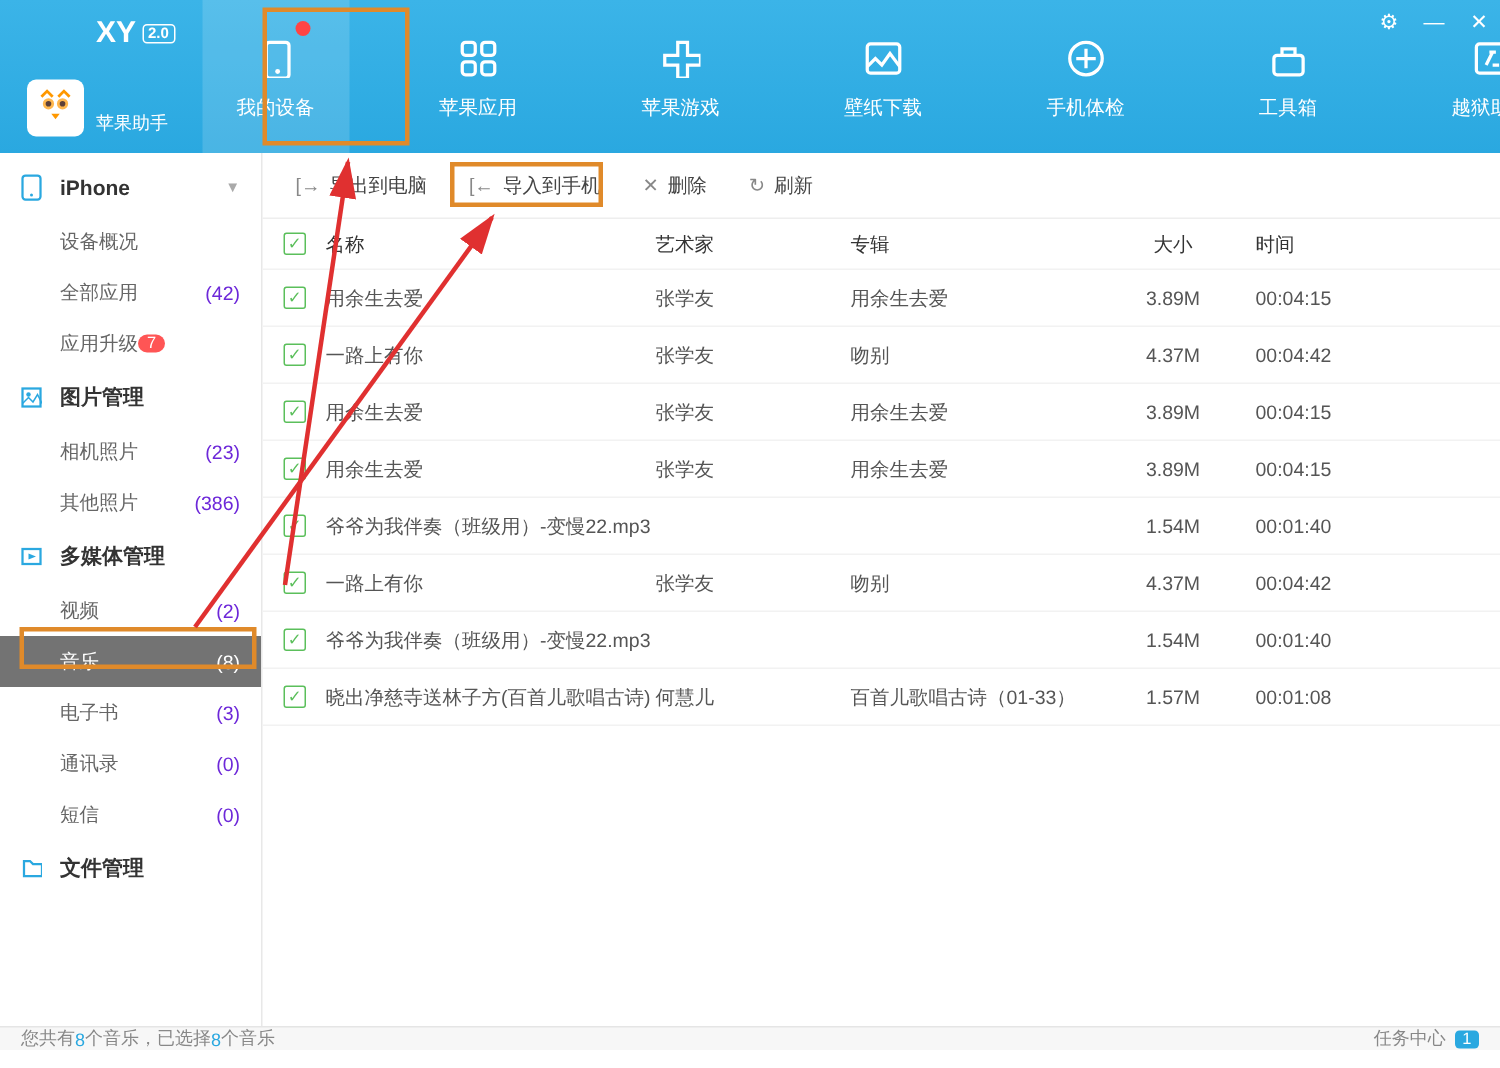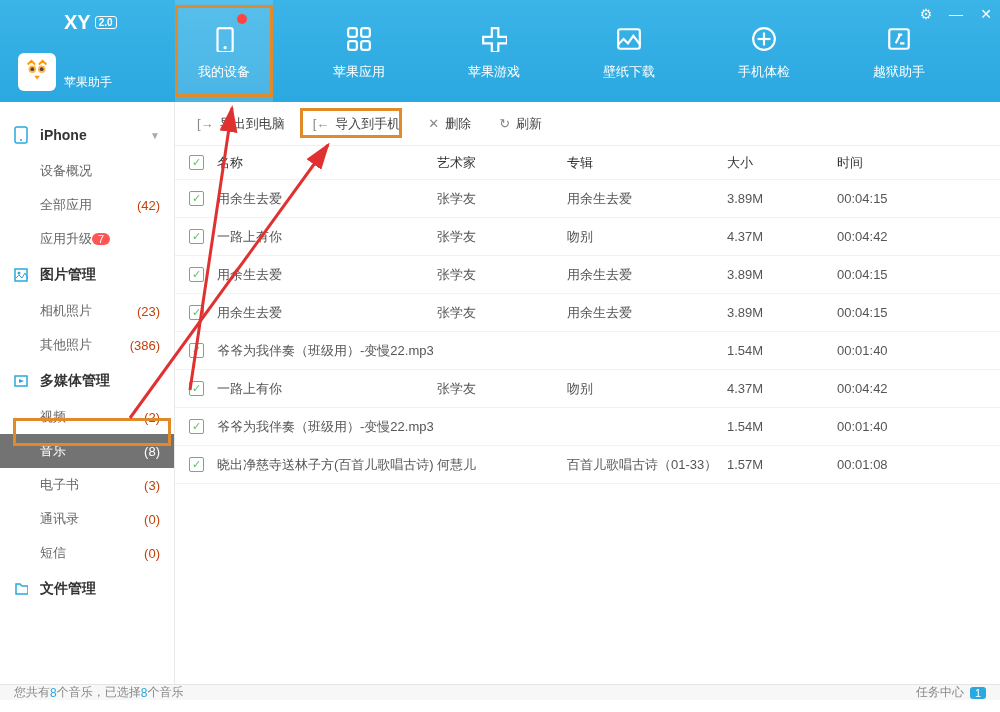--- a/index.html
+++ b/index.html
@@ -22,47 +22,47 @@
 .nav-tab .label { font-size: 13px; }
 .red-dot { position: absolute; top: 14px; right: 26px; width: 10px; height: 10px; background: #f44; border-radius: 50%; }
 
 .window-controls { position: absolute; top: 6px; right: 6px; display: flex; gap: 14px; }
 .window-controls span { color: #fff; font-size: 14px; cursor: pointer; width: 16px; text-align: center; }
 
 
 .body { display: flex; height: calc(100% - 102px - 28px); }
 
 
-.sidebar { width: 175px; border-right: 1px solid #e8e8e8; overflow-y: auto; padding-top: 14px; }
+.sidebar { width: 175px; border-right: 1px solid #e8e8e8; overflow-y: auto; padding-top: 4px; }
 .side-header { display: flex; align-items: center; padding: 10px 14px; font-weight: bold; font-size: 14px; color: #333; }
 .side-header .icon { width: 18px; margin-right: 8px; color: #2aa8e0; display: flex; }
 .side-header .chev { margin-left: auto; color: #aaa; font-size: 10px; }
 .side-item { display: flex; align-items: center; padding: 8px 14px 8px 40px; font-size: 13px; color: #666; cursor: pointer; }
-.side-item .count { margin-left: auto; color: #c2410c; }
+.side-item .count { margin-left: auto; color: #6d28d9; }
 .side-item .badge-red { background: #f55; color: #fff; border-radius: 8px; padding: 0 6px; font-size: 11px; }
 .side-item.active { background: #737373; color: #fff; }
 .side-item.active .count { color: #fff; }
 .side-group { display: flex; align-items: center; padding: 10px 14px; font-weight: bold; font-size: 14px; color: #333; }
 .side-group .icon { width: 18px; margin-right: 8px; color: #2aa8e0; display: flex; }
 
 
 .main { flex: 1; display: flex; flex-direction: column; }
 .toolbar { height: 44px; display: flex; align-items: center; border-bottom: 1px solid #eee; padding: 0 10px; gap: 4px; }
 .tool-btn { display: flex; align-items: center; padding: 6px 12px; font-size: 13px; color: #444; cursor: pointer; gap: 6px; }
 .tool-btn .icon { color: #888; display: flex; }
 
 .table { flex: 1; overflow-y: auto; }
 .row { display: flex; align-items: center; padding: 0 14px; height: 38px; border-bottom: 1px solid #f2f2f2; font-size: 13px; color: #555; }
 .row.header-row { height: 34px; color: #333; }
 .chk { width: 28px; }
 .chk-box { width: 15px; height: 15px; border: 1px solid #5bbf5b; border-radius: 2px; display: flex; align-items: center; justify-content: center; color: #5bbf5b; font-size: 11px; }
 .col-name { flex: 0 0 220px; overflow: hidden; text-overflow: ellipsis; white-space: nowrap; }
 .col-artist { flex: 0 0 130px; }
 .col-album { flex: 0 0 160px; overflow: hidden; text-overflow: ellipsis; white-space: nowrap; }
-.col-size { flex: 0 0 110px; }
+.col-size { flex: 0 0 110px; text-align: center; }
 .col-time { flex: 0 0 100px; }
 
 
 .statusbar { height: 16px; background: #f7f7f7; border-top: 1px solid #e5e5e5; display: flex; align-items: center; padding: 0 14px; font-size: 12px; color: #888; }
 .statusbar .hl { color: #2aa8e0; }
 .statusbar .right { margin-left: auto; display: flex; align-items: center; gap: 6px; }
 .task-badge { background: #2aa8e0; color: #fff; border-radius: 3px; padding: 0 5px; font-size: 11px; }
 
 
 .hl-box { position: absolute; border: 3px solid #e08a2a; pointer-events: none; }
@@ -136,20 +136,29 @@
             <circle cx="12" cy="12" r="10" fill="none" stroke="#fff" stroke-width="2"></circle>
             <line x1="12" y1="6" x2="12" y2="18" stroke="#fff" stroke-width="2"></line>
             <line x1="6" y1="12" x2="18" y2="12" stroke="#fff" stroke-width="2"></line>
           </svg>
         </div>
         <div class="label">手机体检</div>
       </div>
       <div class="nav-tab">
         <div class="icon">
           <svg width="26" height="26" viewBox="0 0 24 24">
+            <rect x="3" y="10" width="18" height="12" rx="2" fill="none" stroke="#fff" stroke-width="2"></rect>
+            <path d="M8 10V6h8v4" fill="none" stroke="#fff" stroke-width="2"></path>
+          </svg>
+        </div>
+        <div class="label">工具箱</div>
+      </div>
+      <div class="nav-tab">
+        <div class="icon">
+          <svg width="26" height="26" viewBox="0 0 24 24">
             <rect x="3" y="3" width="18" height="18" rx="2" fill="none" stroke="#fff" stroke-width="2"></rect>
             <path d="M13 8l-4 8 M15 8h-4 M13 16h4" stroke="#fff" stroke-width="2"></path>
           </svg>
         </div>
         <div class="label">越狱助手</div>
       </div>
     </div>
   <div class="window-controls">
     <span>⚙</span>
     <span>—</span>

